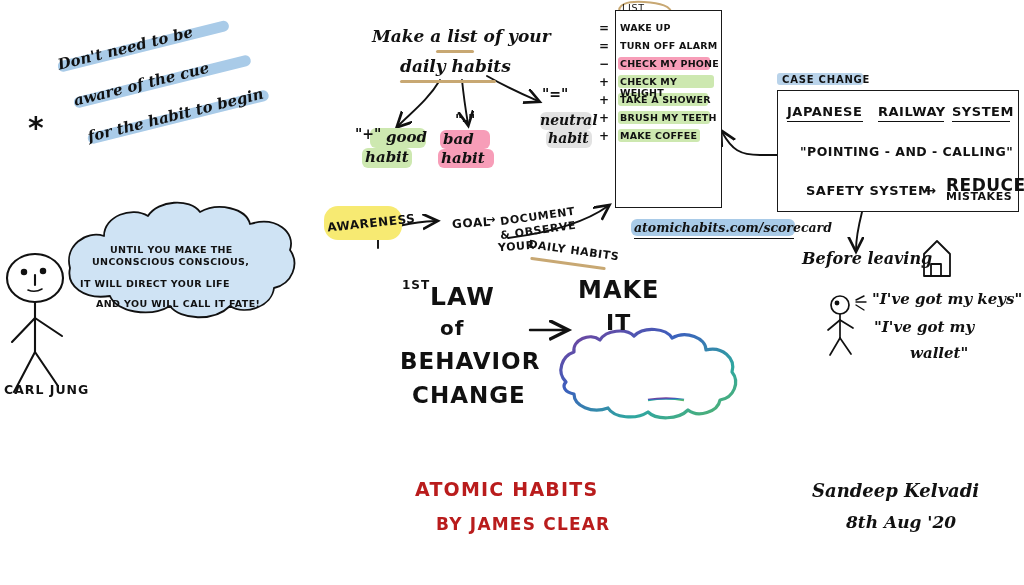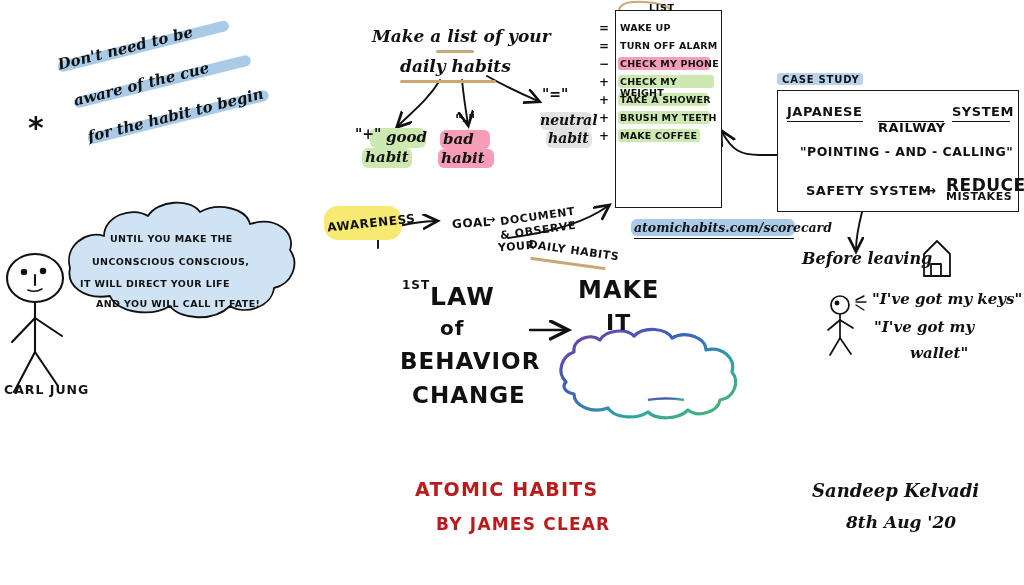--- a/index.html
+++ b/index.html
@@ -20,21 +20,21 @@
   
   .cloud-txt{position:absolute;font-size:9.5px;color:#111;letter-spacing:.4px;}
   .u-tan{position:absolute;height:3px;background:#c8a873;border-radius:2px;}
 
   
   #list-box{position:absolute;left:615px;top:10px;width:105px;height:196px;border:1.6px solid #1a1a1a;background:#fff;}
   .list-row{position:absolute;left:0;width:105px;height:16px;}
   .list-sign{position:absolute;left:-17px;top:0;font-size:12px;font-weight:700;color:#111;}
   .list-txt{position:absolute;left:4px;top:1px;font-size:9.5px;font-weight:600;color:#111;letter-spacing:.2px;z-index:2;}
   .list-hl{position:absolute;left:2px;top:0px;height:13px;border-radius:3px;z-index:1;}
-  #list-tag{position:absolute;left:622px;top:2px;font-size:9.5px;font-weight:700;color:#111;letter-spacing:.7px;z-index:3;margin-left:27px;}
+  #list-tag{position:absolute;left:622px;top:2px;font-size:9.5px;font-weight:400;color:#111;letter-spacing:.7px;z-index:3;}
 
   
   #case-box{position:absolute;left:777px;top:90px;width:240px;height:120px;border:1.6px solid #1a1a1a;background:#fff;}
   #case-label{position:absolute;left:782px;top:74px;font-size:10px;font-weight:600;letter-spacing:.8px;color:#111;z-index:3;}
   #case-label-hl{position:absolute;left:777px;top:73px;width:86px;height:12px;background:#b9d3ea;border-radius:3px;z-index:2;}
 
   .cs-txt{position:absolute;font-weight:600;color:#111;letter-spacing:.5px;}
   .u-blk{position:absolute;height:1.4px;background:#111;}
 
   
@@ -162,21 +162,21 @@
     <div class="q-hl" style="left:22px;top:22px;width:176px;transform:rotate(-14deg);"></div>
     <div class="q-hl" style="left:38px;top:58px;width:182px;transform:rotate(-14deg);"></div>
     <div class="q-hl" style="left:52px;top:94px;width:186px;transform:rotate(-14deg);"></div>
 
     <div class="q-txt handc" style="left:22px;top:16px;transform:rotate(-14deg);">Don't need to be</div>
     <div class="q-txt handc" style="left:38px;top:52px;transform:rotate(-14deg);">aware of the cue</div>
     <div class="q-txt handc" style="left:52px;top:88px;transform:rotate(-14deg);">for the habit to begin</div>
   </div>
   <div id="asterisk">*</div>
 
-  <div class="cloud-txt caps" style="left:110px;top:233px;">UNTIL YOU MAKE THE</div>
+  <div class="cloud-txt caps" style="left:110px;top:244px;">UNTIL YOU MAKE THE</div>
   <div class="cloud-txt caps" style="left:92px;top:256px;">UNCONSCIOUS CONSCIOUS,</div>
   <div class="cloud-txt caps" style="left:80px;top:278px;">IT WILL DIRECT YOUR LIFE</div>
   <div class="cloud-txt caps" style="left:96px;top:298px;">AND YOU WILL CALL IT FATE!</div>
   <div class="ink caps" style="left:4px;top:382px;font-size:12.5px;letter-spacing:1px;">CARL JUNG</div>
 
   <div class="ink handc" style="left:372px;top:26px;font-size:17px;">Make a list of your</div>
   <div class="u-tan" style="left:436px;top:50px;width:38px;"></div>
 
   <div class="ink handc" style="left:400px;top:56px;font-size:17px;">daily habits</div>
   <div class="u-tan" style="left:400px;top:80px;width:96px;"></div>
@@ -247,27 +247,27 @@
   <div class="ink caps" style="left:500px;top:224px;font-size:11px;transform:rotate(-8deg);">&amp; OBSERVE</div>
   <div class="ink caps" style="left:498px;top:240px;font-size:11px;transform:rotate(-4deg);">YOUR</div>
   <div class="ink caps" style="left:528px;top:244px;font-size:11px;transform:rotate(8deg);">DAILY HABITS</div>
   <div class="u-tan" style="left:530px;top:262px;width:76px;transform:rotate(8deg);"></div>
 
   <div class="hl" style="left:631px;top:219px;width:164px;height:17px;background:#a9cbe8;"></div>
   <div class="ink handc" style="left:634px;top:220px;font-size:12.5px;text-align:center;">atomichabits.com/scorecard</div>
   <div class="u-blk" style="left:634px;top:238px;width:160px;"></div>
 
   <div id="case-label-hl"></div>
-  <div id="case-label" class="caps">CASE STUDY</div>
+  <div id="case-label" class="caps">CASE CHANGE</div>
   <div id="case-box"></div>
 
   <div class="cs-txt caps" style="left:787px;top:104px;font-size:13px;">JAPANESE</div>
   <div class="u-blk" style="left:787px;top:121px;width:76px;"></div>
 
-  <div class="cs-txt caps" style="left:878px;top:104px;font-size:13px;margin-top:16px;">RAILWAY</div>
+  <div class="cs-txt caps" style="left:878px;top:104px;font-size:13px;">RAILWAY</div>
   <div class="u-blk" style="left:878px;top:121px;width:66px;"></div>
 
   <div class="cs-txt caps" style="left:952px;top:104px;font-size:13px;">SYSTEM</div>
   <div class="u-blk" style="left:952px;top:121px;width:58px;"></div>
 
   <div class="cs-txt caps" style="left:800px;top:144px;font-size:12.5px;">"POINTING - AND - CALLING"</div>
 
   <div class="cs-txt caps" style="left:806px;top:183px;font-size:13px;">SAFETY  SYSTEM</div>
   <div class="cs-txt caps" style="left:925px;top:183px;font-size:13px;">→</div>
   <div class="cs-txt caps" style="left:946px;top:175px;font-size:17px;">REDUCE</div>

